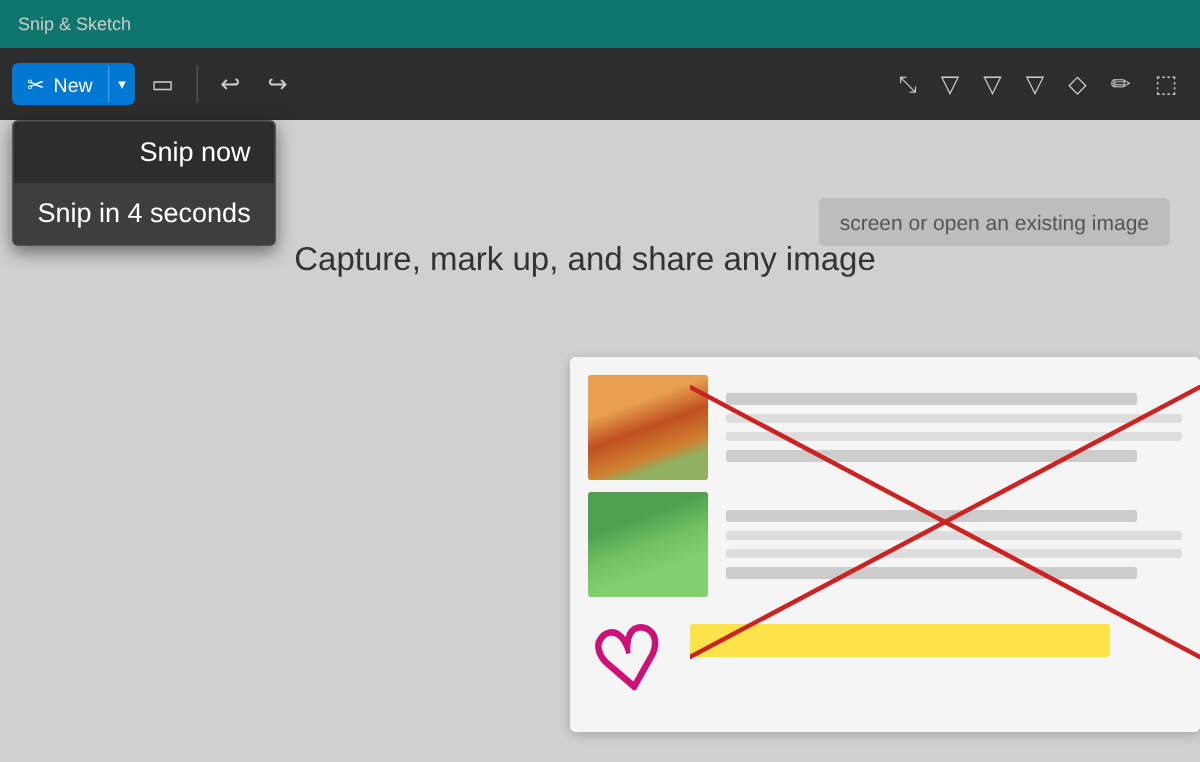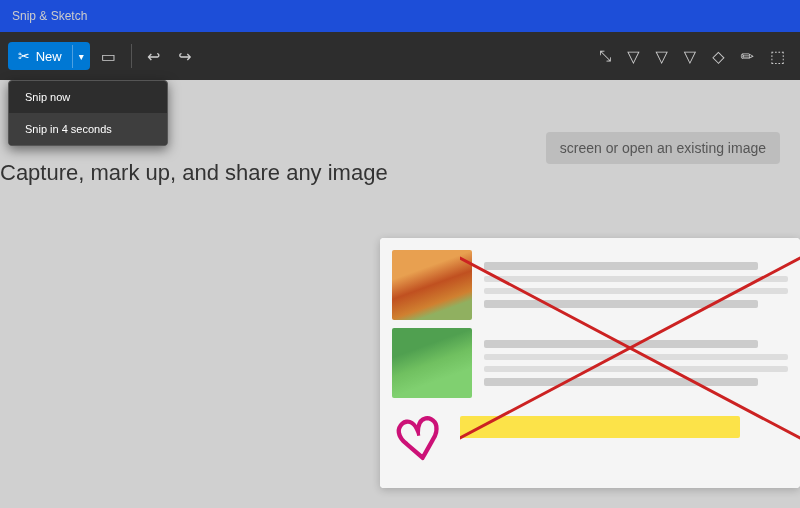--- a/index.html
+++ b/index.html
@@ -7,21 +7,21 @@
       width: 800px;
       height: 508px;
       overflow: hidden;
       font-family: 'Segoe UI', sans-serif;
       background: #c8c8c8;
       position: relative;
     }
 
     
     .title-bar {
-      background: #1d4ed8;
+      background: #0f766e;
       height: 32px;
       display: flex;
       align-items: center;
       padding: 0 12px;
       position: relative;
       z-index: 100;
     }
     .title-bar-text {
       color: #cccccc;
       font-size: 12px;
@@ -112,40 +112,40 @@
       overflow: hidden;
     }
 
     .dropdown-item {
       display: block;
       width: 100%;
       background: transparent;
       border: none;
       color: #ffffff;
       padding: 10px 16px;
-      text-align: left;
+      text-align: right;
       cursor: pointer;
-      font-size: 11px;
+      font-size: 18px;
       font-family: 'Segoe UI', sans-serif;
     }
     .dropdown-item.active {
       background: #3e3e3e;
     }
 
     
     .main-area {
       background: #d0d0d0;
       position: absolute;
       top: 80px;
       left: 0;
       right: 0;
       bottom: 0;
       display: flex;
       flex-direction: column;
-      align-items: flex-start;
+      align-items: center;
       padding-top: 80px;
       padding-right: 0;
     }
 
     .welcome-text {
       color: #333333;
       font-size: 22px;
       font-weight: 300;
       padding-right: 20px;
       margin-bottom: 40px;

